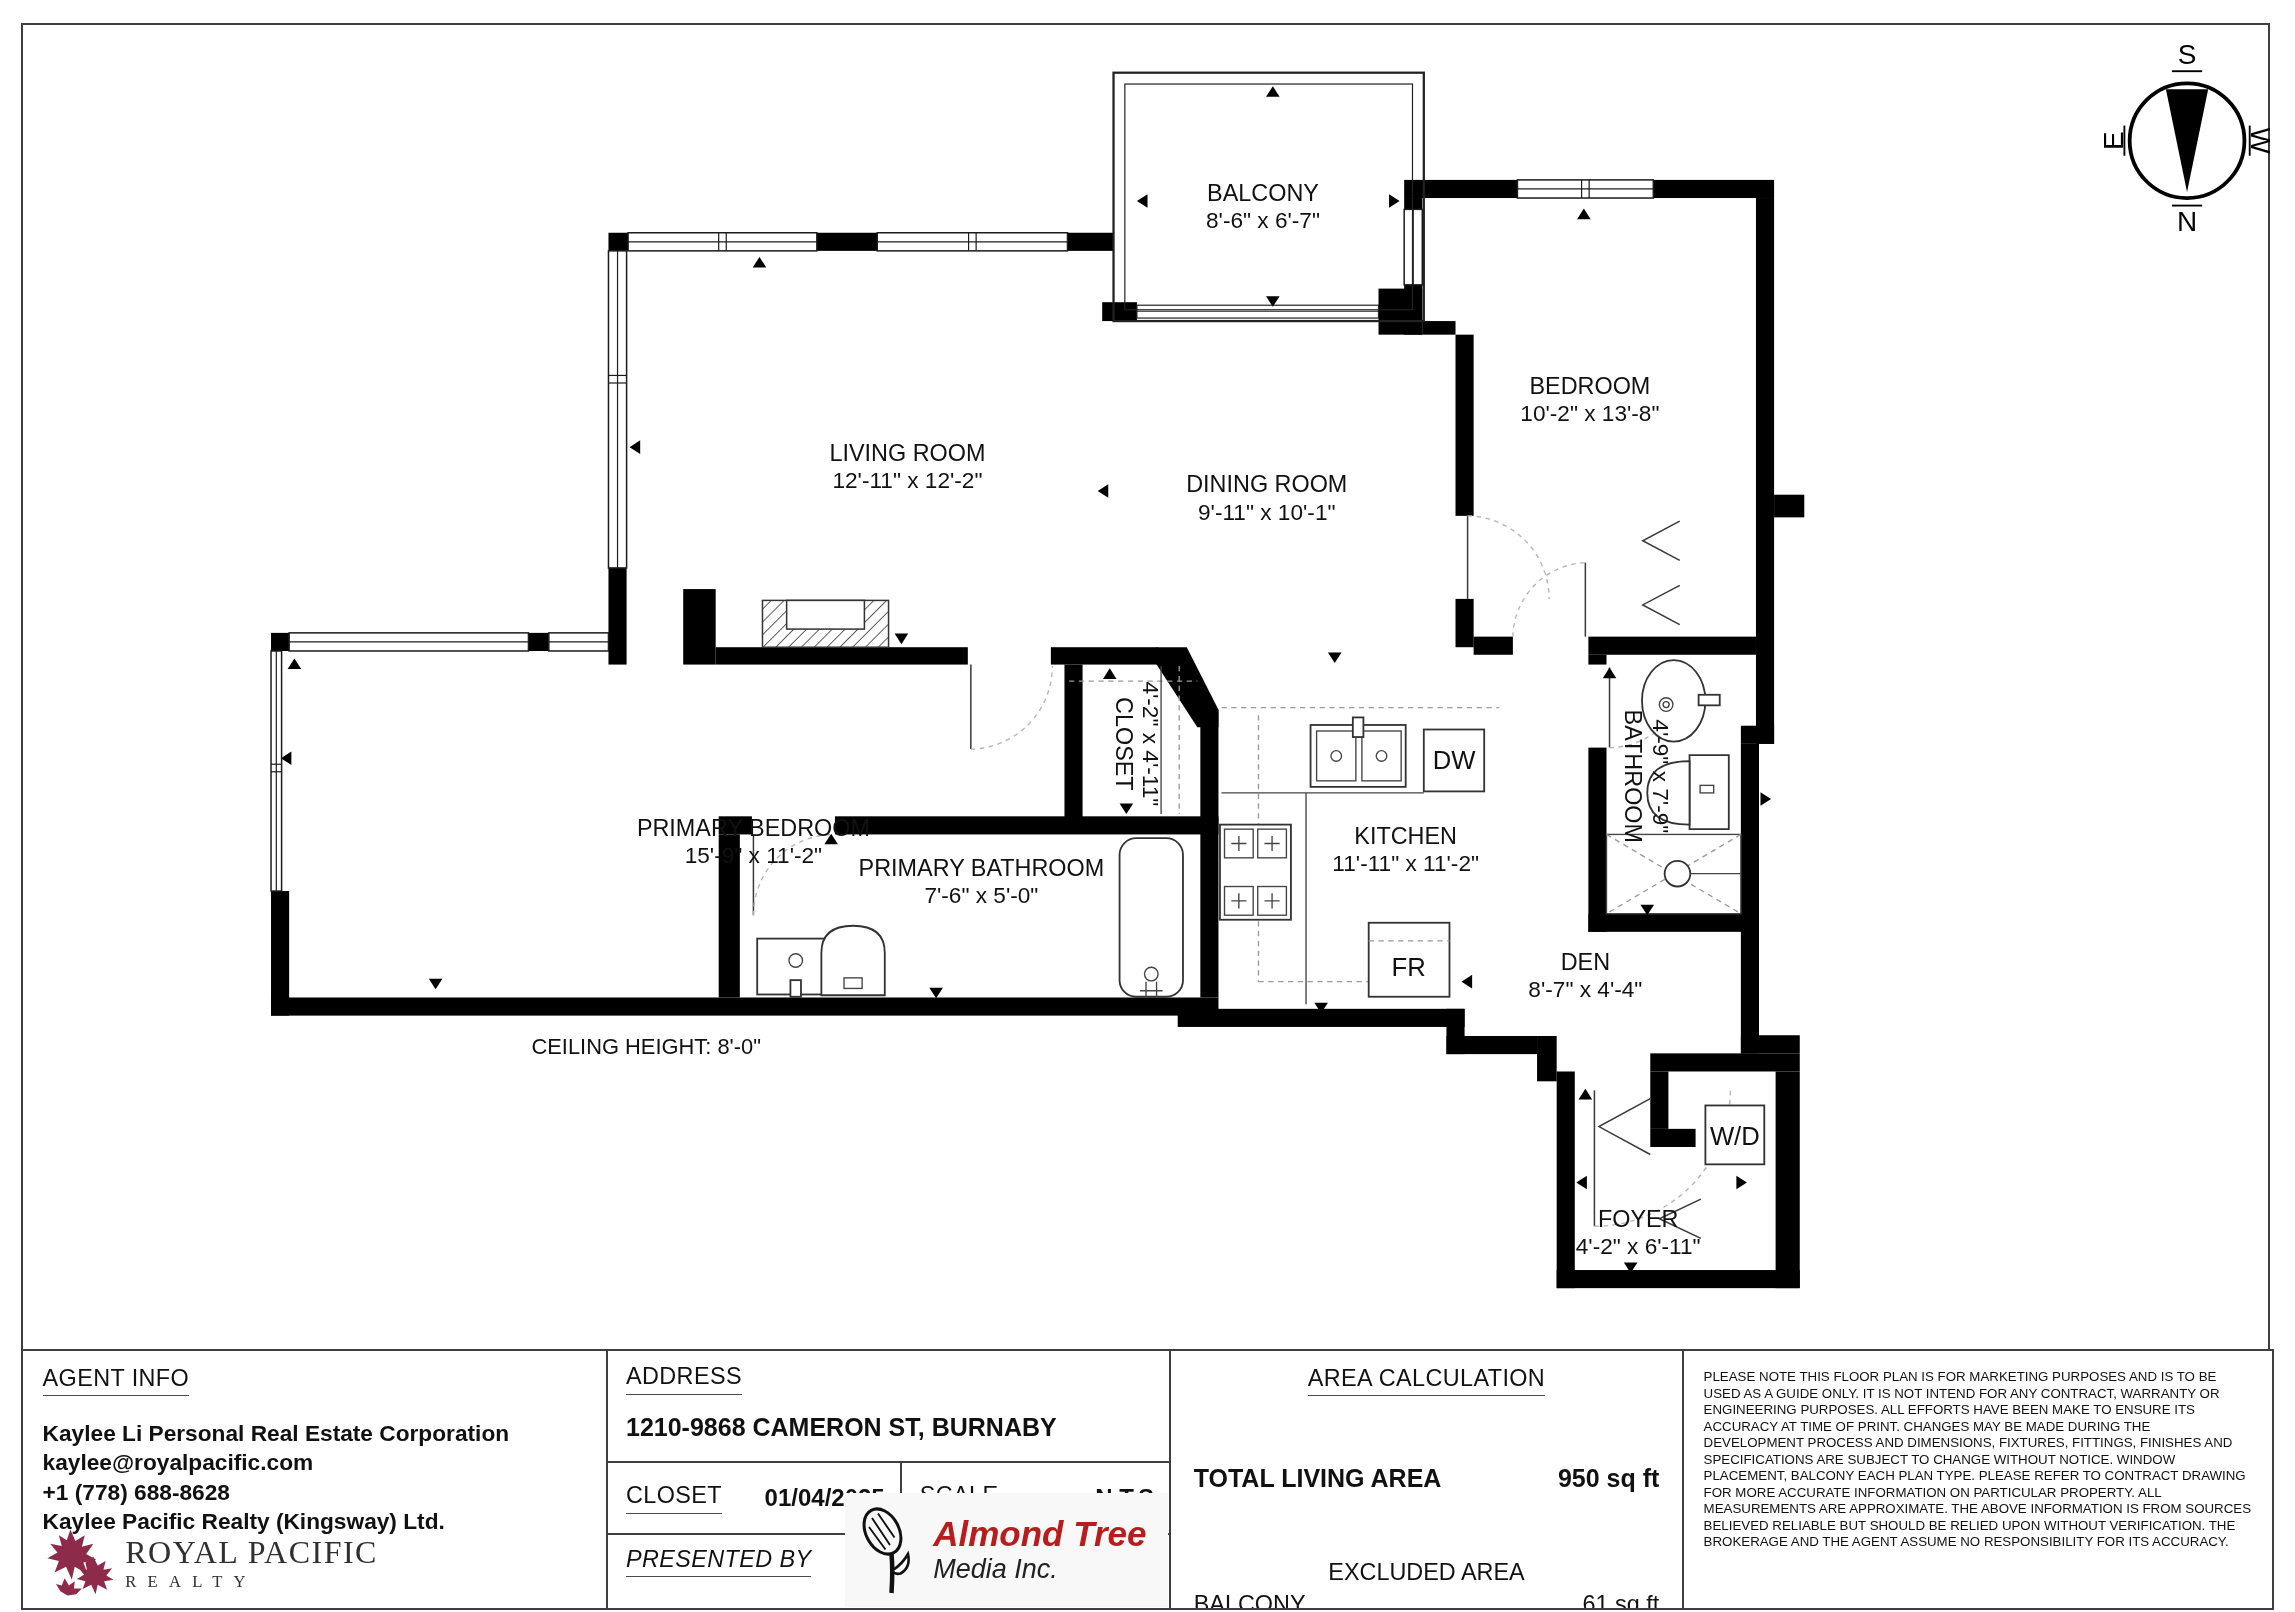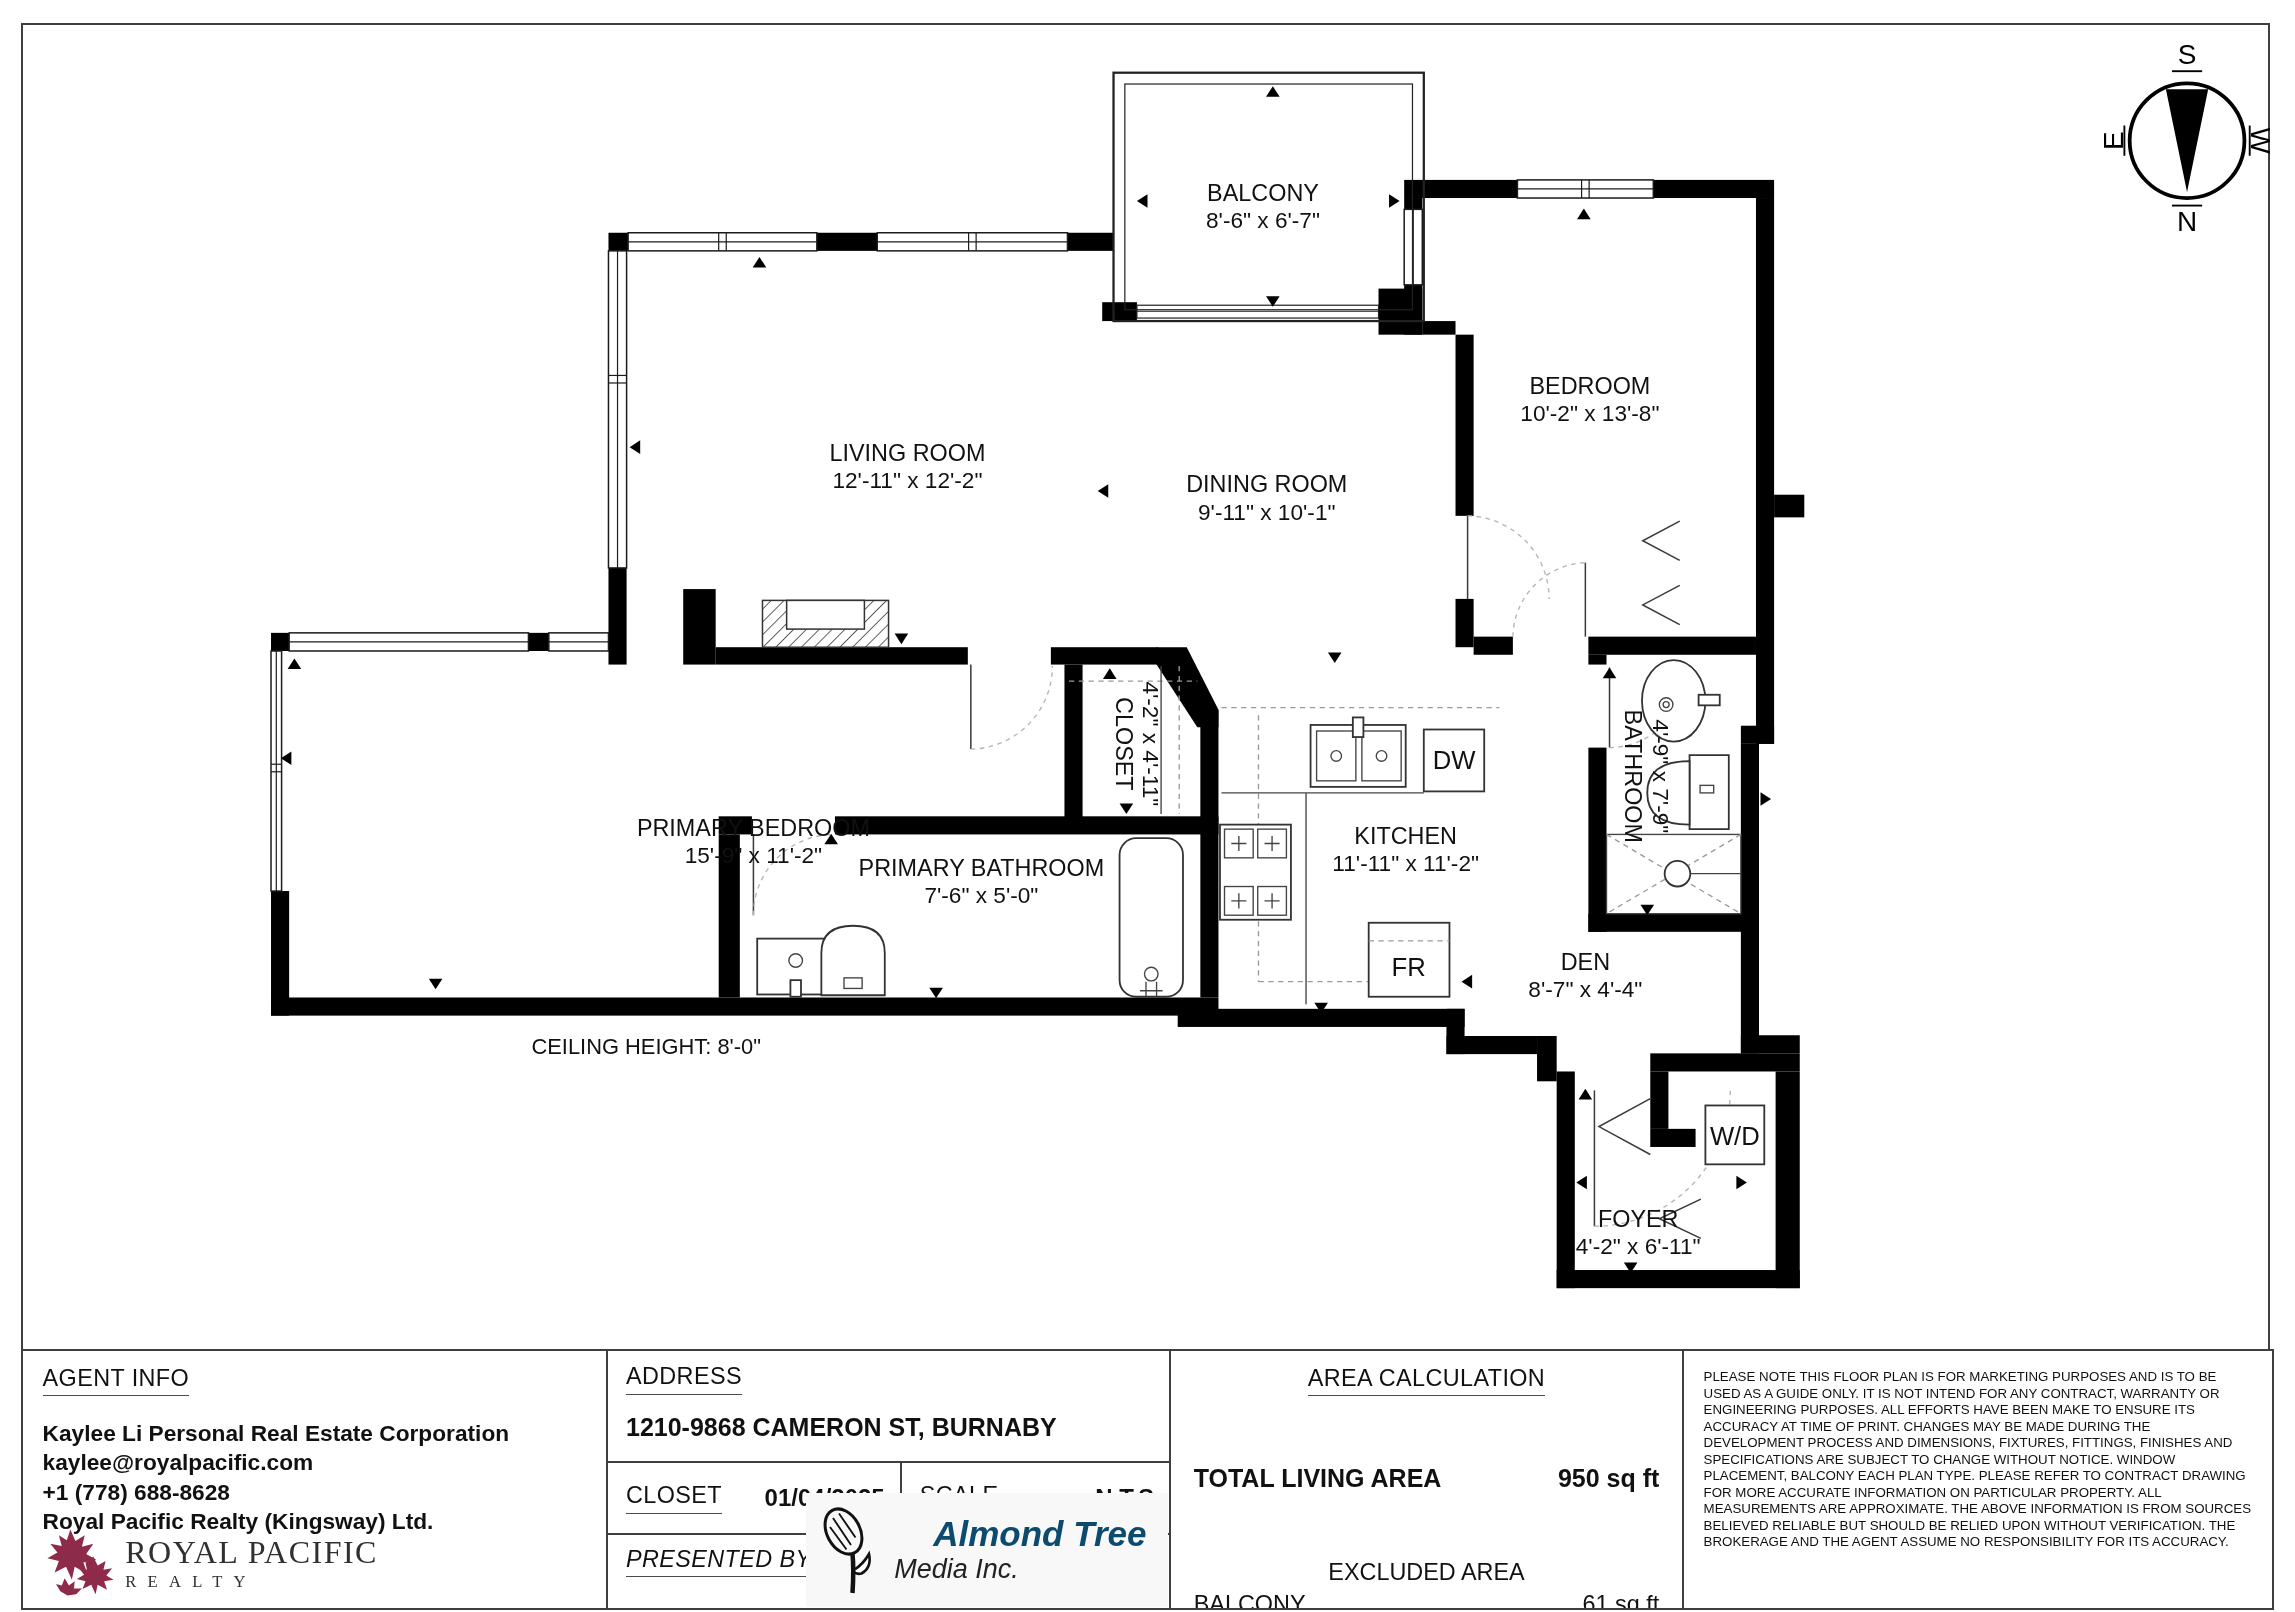--- a/index.html
+++ b/index.html
@@ -48,21 +48,21 @@
   .addr .row2{display:grid;grid-template-columns:52% 48%;border-top:2.3px solid #3f3f3f;
               height:72px;box-sizing:border-box;}
   .minicell{display:flex;align-items:center;justify-content:space-between;
             padding:0 15px 0 18px;box-sizing:border-box;}
   .minicell+.minicell{border-left:2.3px solid #3f3f3f;}
   .minival{font-weight:bold;font-size:24px;}
   .addr .row3{border-top:2.3px solid #3f3f3f;padding:10.6px 0 0 18px;height:79px;box-sizing:border-box;font-style:italic;}
   .atm{position:absolute;right:1.5px;bottom:1.5px;display:flex;align-items:center;
        background:#f8f8f8;padding:7.6px 21px 9px 12px;}
   .atm-text{margin-left:7.6px;}
-  .atm-name{font-weight:bold;font-size:35px;letter-spacing:0px;color:#0c4a6e;margin-left:39px;}
+  .atm-name{font-weight:bold;font-size:35px;letter-spacing:0px;color:#b91c1c;}
   .atm-sub{font-size:27px;color:#222;margin-top:0px;}
   .area{padding:13.6px 22.7px;text-align:center;}
   .area-row{display:flex;justify-content:space-between;font-weight:bold;font-size:25px;}
   .area-total{margin-top:68px;}
   .area-ex{margin-top:66px;font-size:23.4px;font-weight:normal;}
   .area-exrow{display:flex;justify-content:space-between;font-size:23.4px;margin-top:4.5px;}
   .disc{padding:18px 19.6px;font-size:13.3px;line-height:16.5px;color:#101010;}
 </style>
 </head>
 <body>
@@ -349,21 +349,21 @@
   </svg>
 
   <div class="footer">
 
     <div class="fcell agent">
       <span class="fhead">AGENT INFO</span>
       <div class="agent-lines">
         <div>Kaylee Li Personal Real Estate Corporation</div>
         <div>kaylee@royalpacific.com</div>
         <div>+1 (778) 688-8628</div>
-        <div>Royal Pacific Realty (Kingsway) Ltd.</div>
+        <div>Kaylee Pacific Realty (Kingsway) Ltd.</div>
       </div>
       <div class="rp-logo">
         <svg width="72" height="69" viewBox="0 0 100 96">
           <path fill="#8E2A4A" d="M38 2 L45 18 L58 10 L54 26 L70 22 L60 36 L74 44 L56 48 L62 64 L44 54 L40 72 L32 54 L16 62 L22 46 L6 42 L20 34 L10 22 L26 25 L22 10 L33 17 Z"></path>
           <path fill="#8E2A4A" d="M70 40 L76 52 L87 46 L84 58 L96 56 L88 66 L98 72 L85 74 L89 86 L76 79 L73 92 L67 79 L55 85 L59 74 L47 71 L57 65 L50 56 L61 58 L59 48 Z"></path>
           <path fill="#8E2A4A" d="M30 70 L36 80 L44 74 L43 84 L54 84 L46 92 L34 94 L24 88 L18 78 L26 80 Z"></path>
         </svg>
         <div class="rp-text">
           <div class="rp-name">ROYAL PACIFIC</div>
           <div class="rp-realty">REALTY</div>

